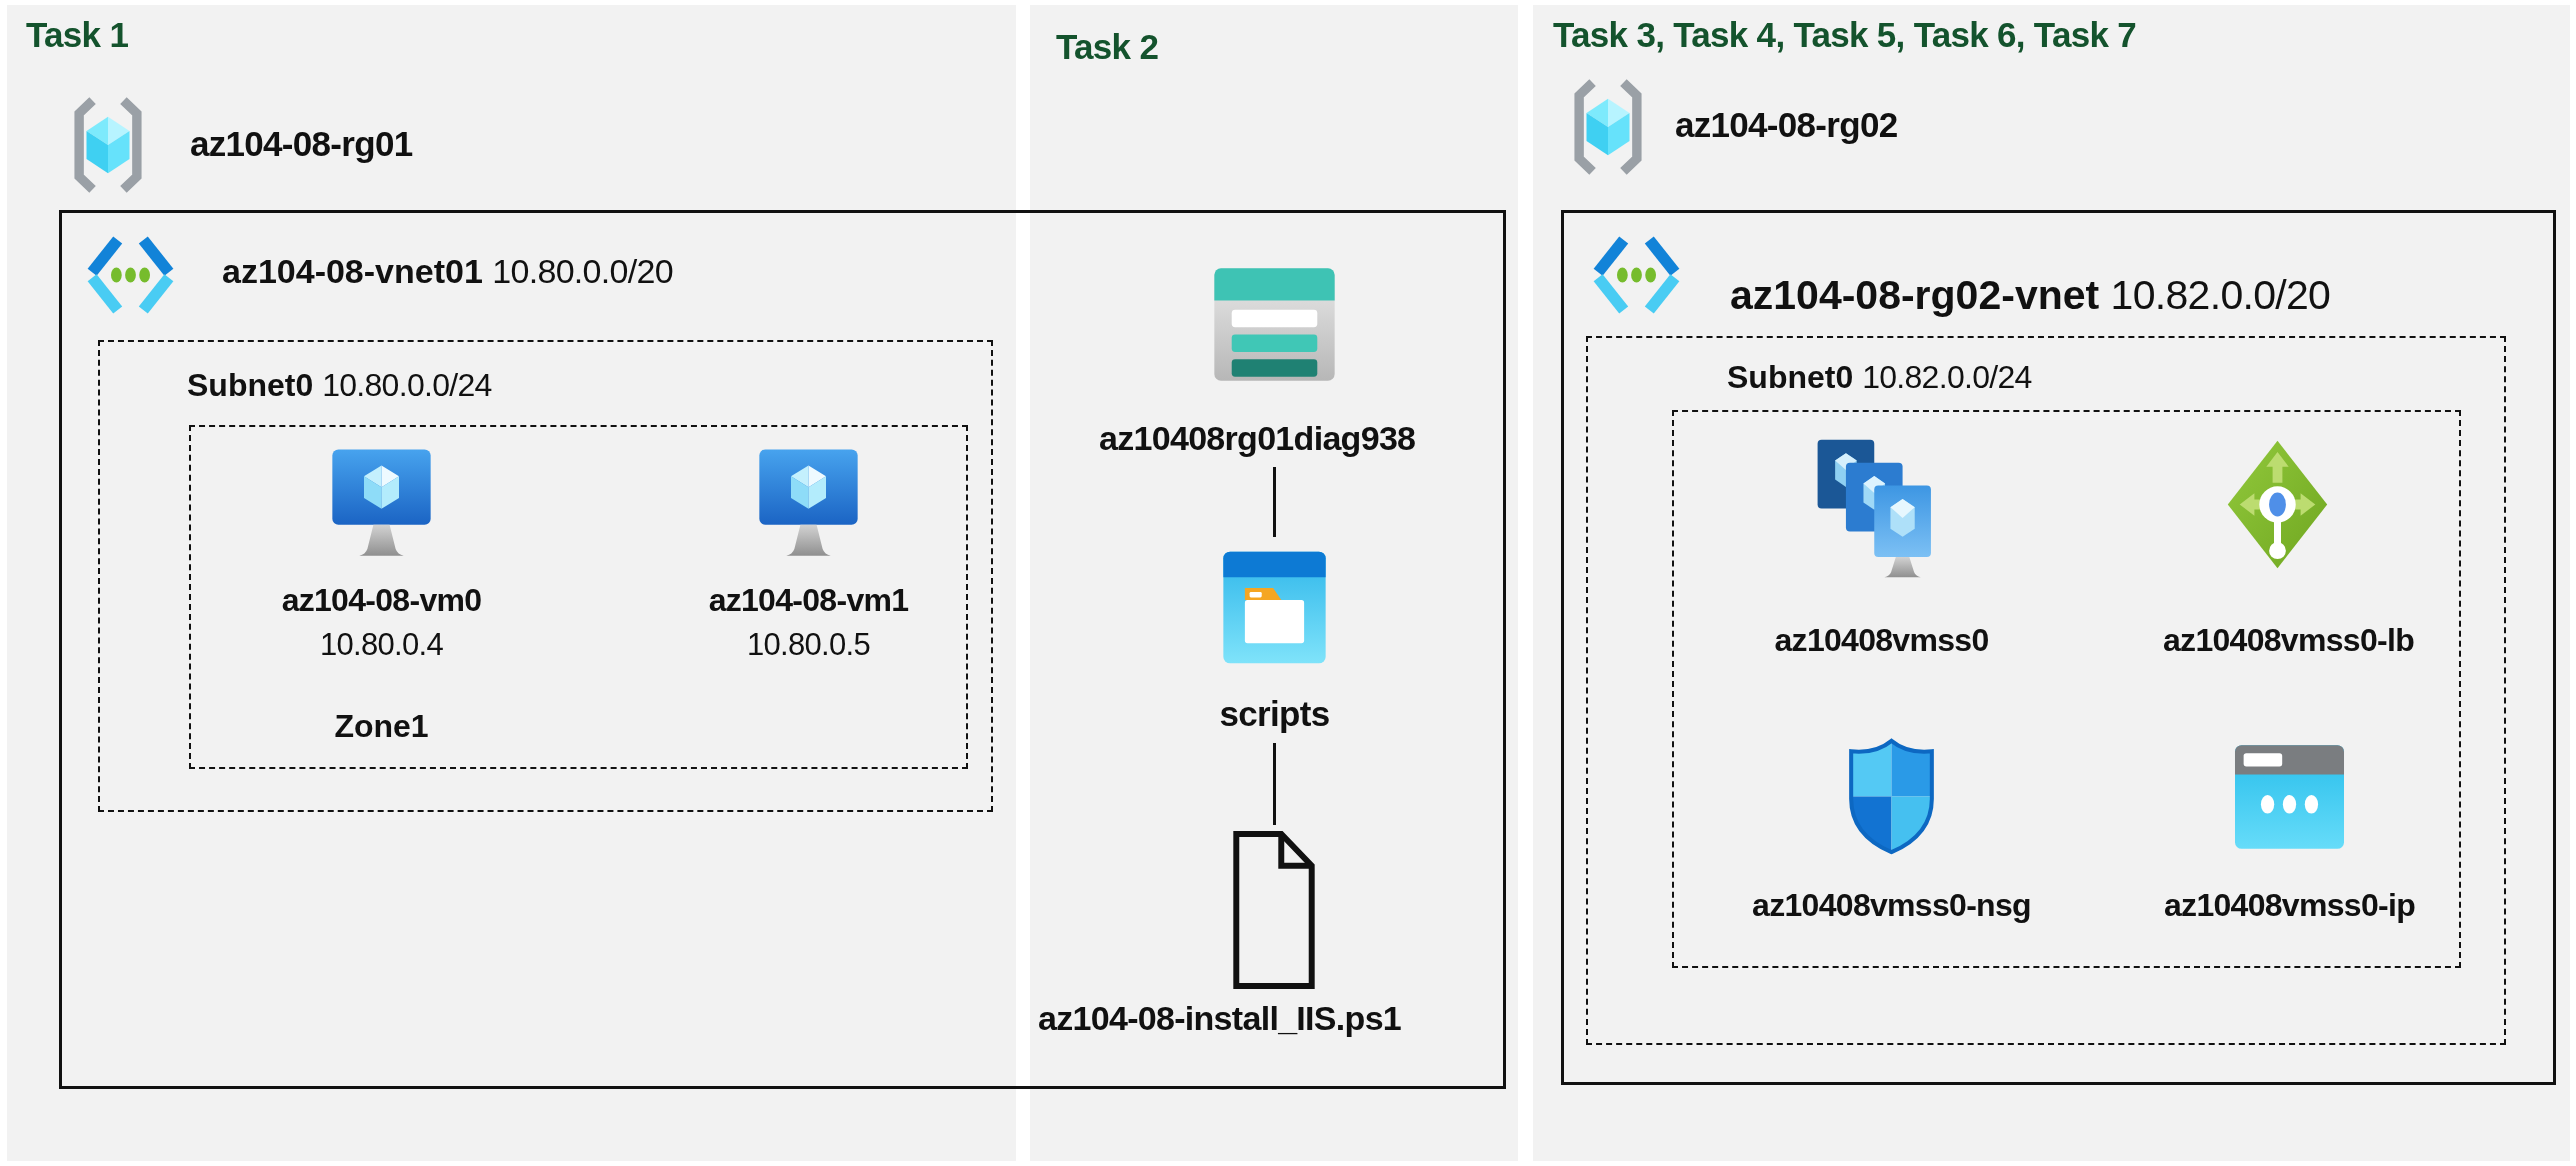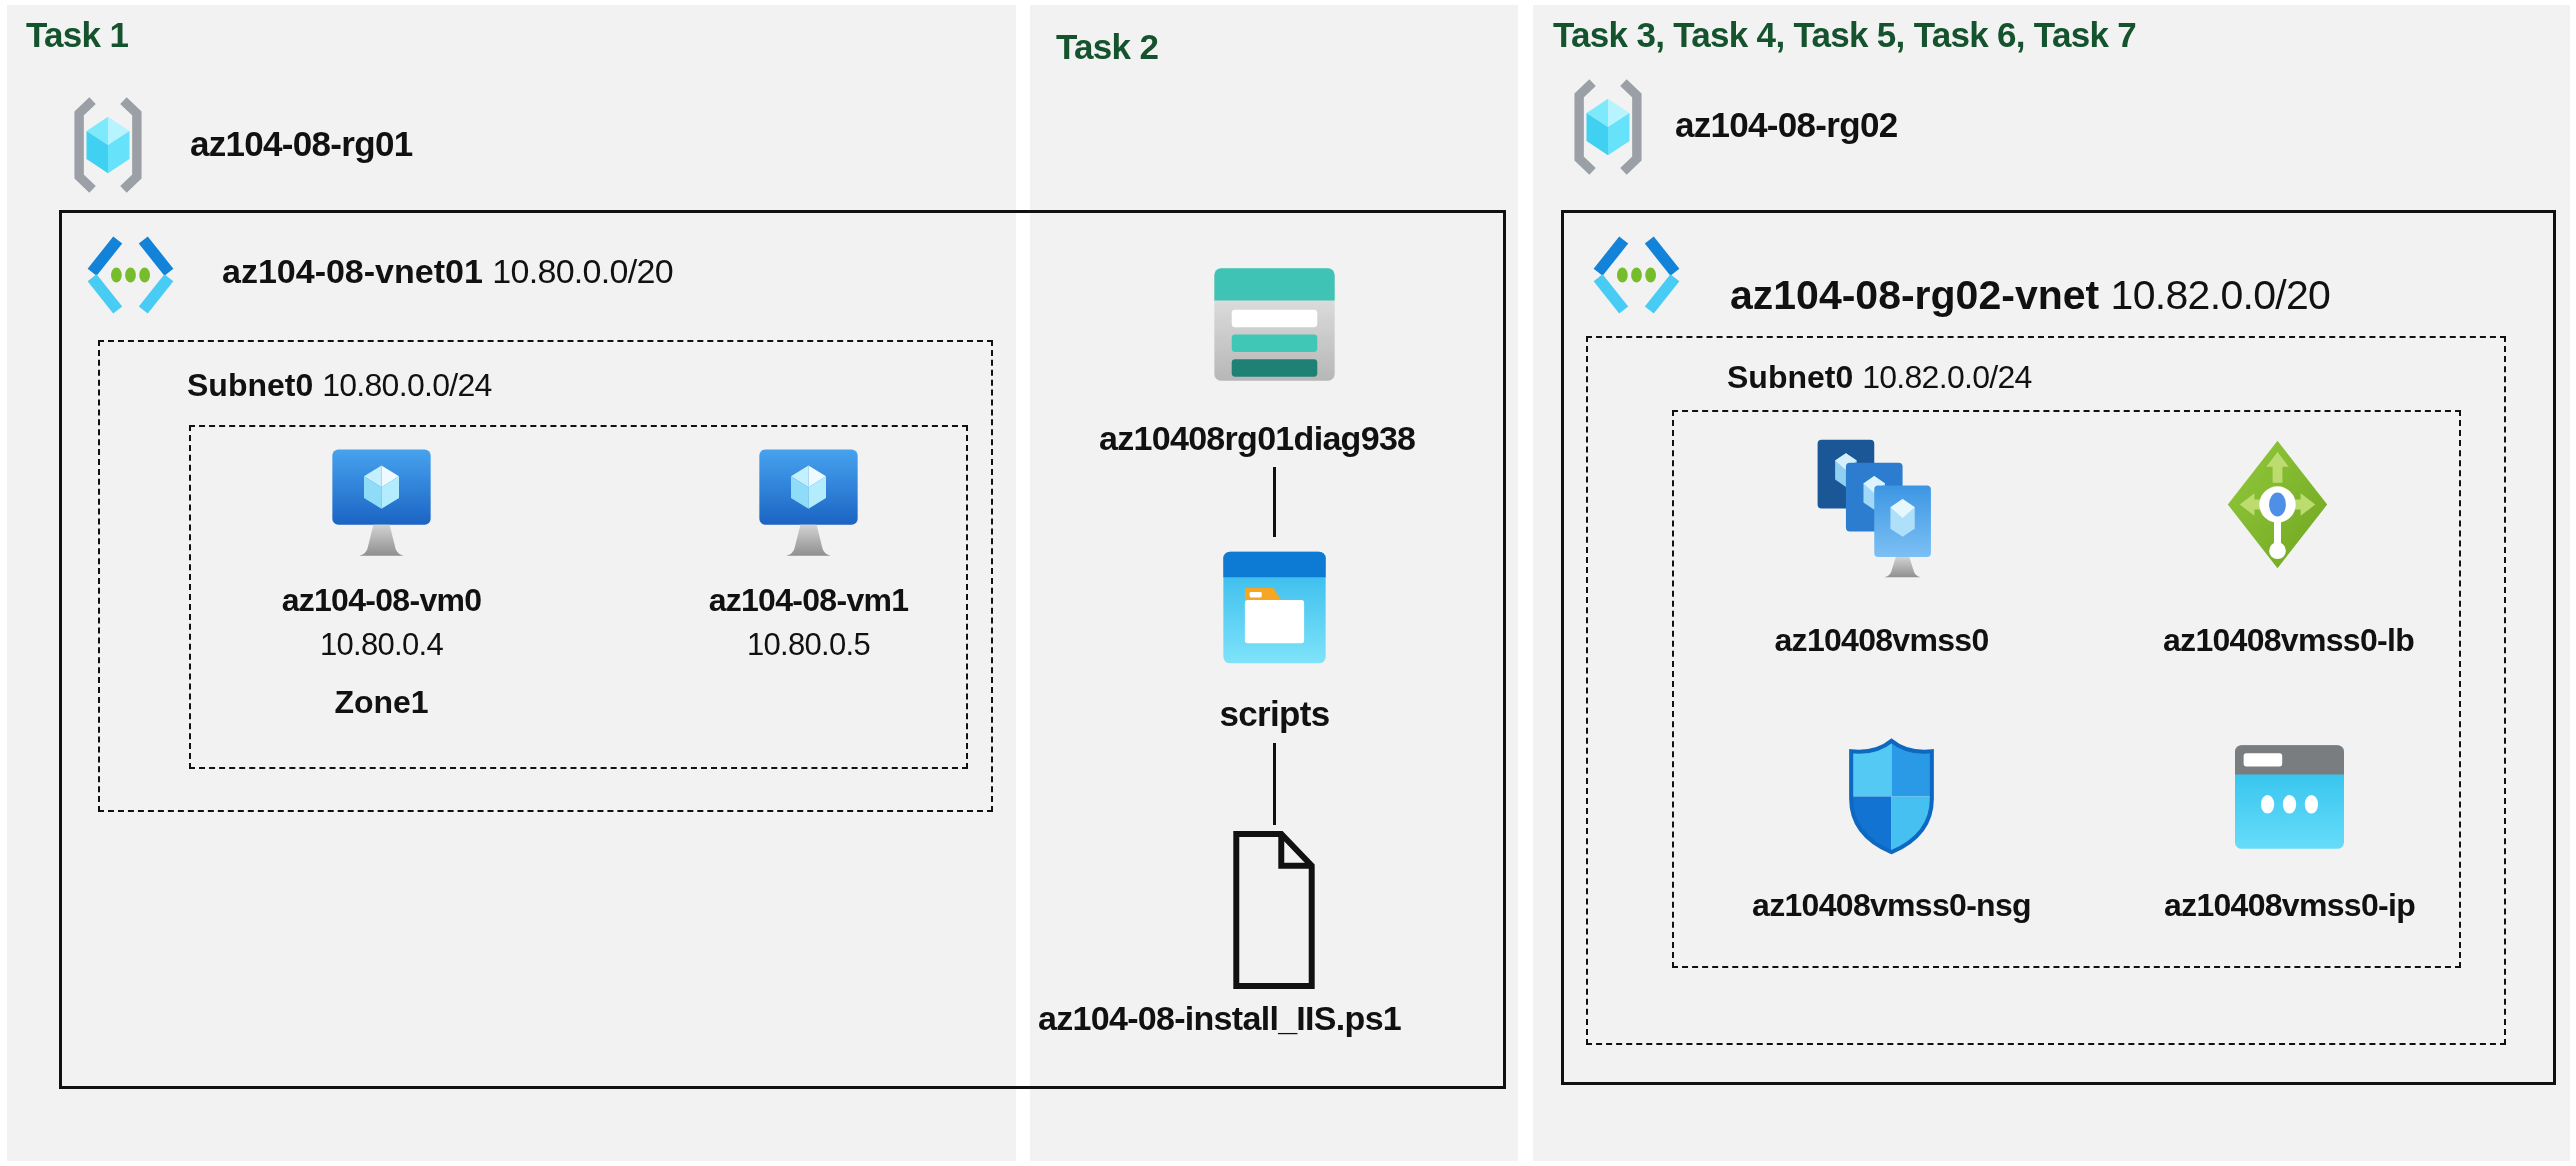--- a/index.html
+++ b/index.html
@@ -91,21 +91,21 @@
       <rect x="2" y="2" width="146" height="112" rx="9" fill="url(#vmscr)"></rect>
       <polygon points="75,26 101,42 75,58" fill="#eefaff"></polygon>
       <polygon points="75,26 49,42 75,58" fill="#c4f0fd"></polygon>
       <polygon points="49,42 75,58 75,90 49,74" fill="#8edcf8"></polygon>
       <polygon points="101,42 75,58 75,90 101,74" fill="#b3ecfc"></polygon>
       <path d="M63 114 h24 l9 36 q3 8 12 10 h-66 q9 -2 12 -10 z" fill="url(#vmstand)"></path>
     </svg>
   </span>
   <div class="vm-name" style="left:206px;top:582px;">az104-08-vm0</div>
   <div class="vm-ip" style="left:206px;top:627px;">10.80.0.4</div>
-  <div class="vm-zone" style="left:206px;top:684px;">Zone1</div>
+  <div class="vm-zone" style="left:206px;top:708px;">Zone1</div>
 
   <span class="icon" style="left:758px;top:448px;width:101px;height:116px;">
     <svg viewBox="0 0 150 172">
       <rect x="2" y="2" width="146" height="112" rx="9" fill="url(#vmscr)"></rect>
       <polygon points="75,26 101,42 75,58" fill="#eefaff"></polygon>
       <polygon points="75,26 49,42 75,58" fill="#c4f0fd"></polygon>
       <polygon points="49,42 75,58 75,90 49,74" fill="#8edcf8"></polygon>
       <polygon points="101,42 75,58 75,90 101,74" fill="#b3ecfc"></polygon>
       <path d="M63 114 h24 l9 36 q3 8 12 10 h-66 q9 -2 12 -10 z" fill="url(#vmstand)"></path>
     </svg>

